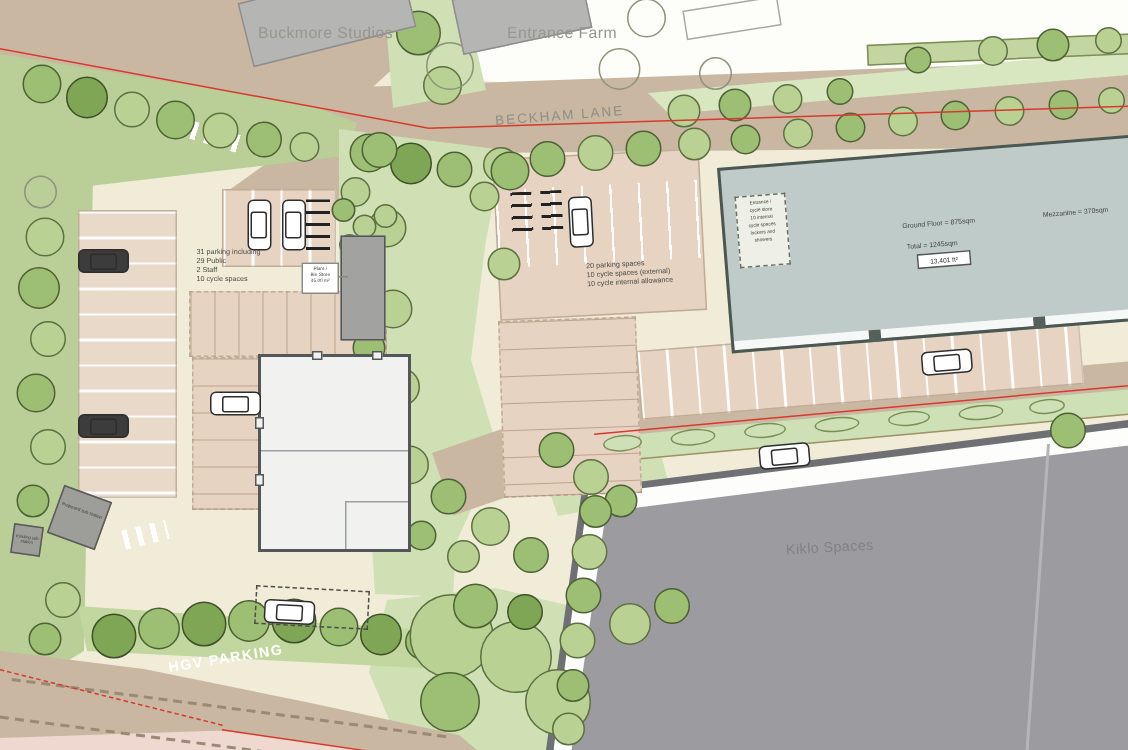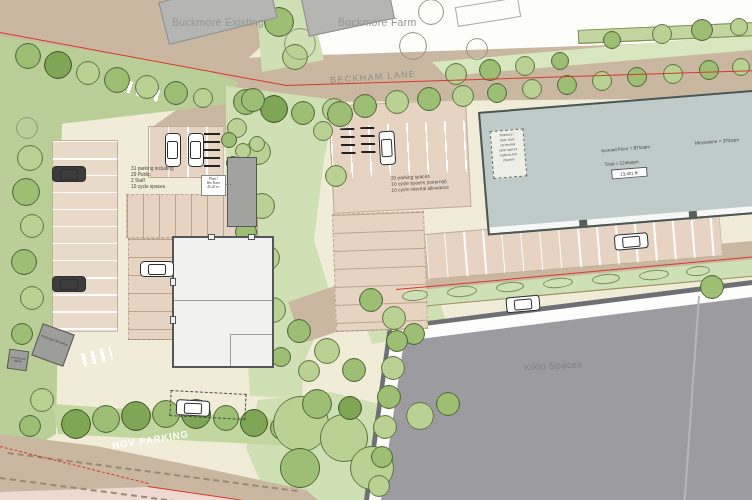--- a/index.html
+++ b/index.html
@@ -232,22 +232,22 @@
     <div class="rack" style="left:204px;top:133px;width:16px;height:36px;"></div>
   <div class="car" style="left: 156px; top: 142px; transform: rotate(90deg);"></div>
       <div class="car" style="left: 179px; top: 142px; transform: rotate(90deg);"></div>
       <div class="car" style="left: 140px; top: 261px; transform: rotate(0deg);"></div>
       <div class="car dark" style="left: 52px; top: 166px; transform: rotate(0deg);"></div>
       <div class="car dark" style="left: 52px; top: 276px; transform: rotate(0deg);"></div>
       <div class="car" style="left: 506px; top: 296px; transform: rotate(-5deg);"></div>
       <div class="car" style="left: 176px; top: 400px; transform: rotate(3deg);"></div>
     </div>
 
-  <div class="ctx-label" style="left:172px;top:16px;">Buckmore Existing</div>
-  <div class="ctx-label" style="left:338px;top:16px;">Buckmore Farm</div>
+  <div class="ctx-label" style="left:172px;top:16px;">Buckmore Studios</div>
+  <div class="ctx-label" style="left:338px;top:16px;">Entrance Farm</div>
   <div class="ctx-label" style="left:330px;top:72px;font-size:9px;letter-spacing:1.3px;color:#8e8e85;transform:rotate(-4.5deg);">BECKHAM LANE</div>
   <div class="ctx-label" style="left:524px;top:360px;font-size:9.5px;color:#808088;transform:rotate(-3.2deg);">Kiklo Spaces</div>
   <div class="ctx-label" style="left:112px;top:434px;font-size:9.5px;font-weight:bold;letter-spacing:1px;color:#fff;transform:rotate(-9deg);">HGV PARKING</div>
 
   <div class="ann" style="left:131px;top:166px;">
     <div>31 parking including</div>
     <div>29 Public</div>
     <div>2 Staff</div>
     <div>10 cycle spaces</div>
   </div>

